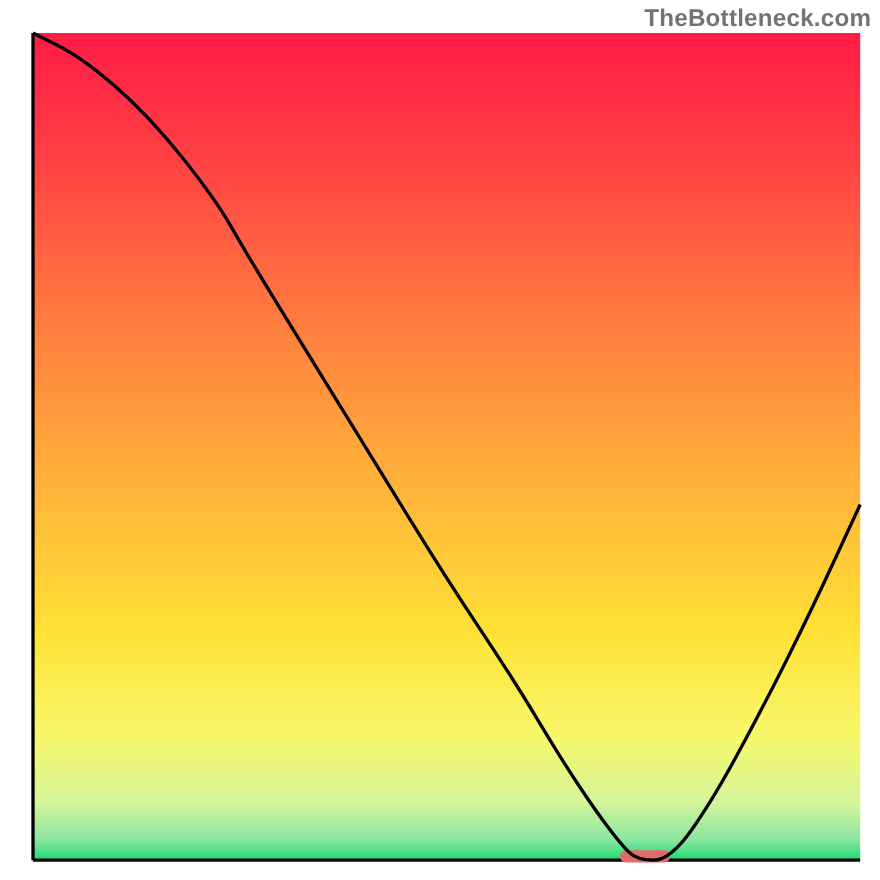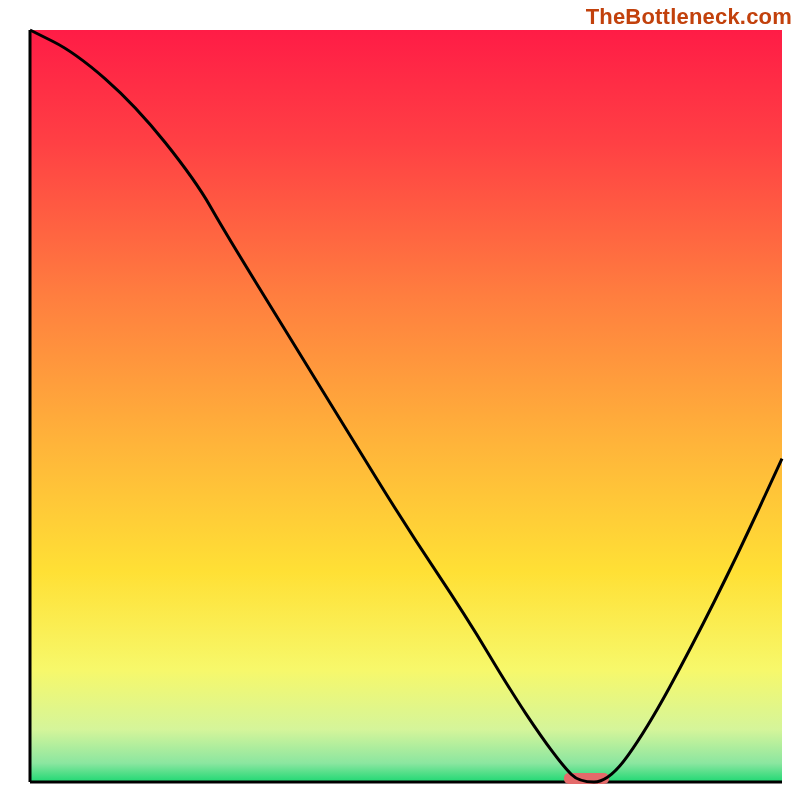--- a/index.html
+++ b/index.html
@@ -15,21 +15,21 @@
     width: 800px;
     height: 800px;
     box-sizing: border-box;
   }
   .watermark {
     position: absolute;
     top: 4px;
     right: 8px;
     font-size: 22px;
     font-weight: 600;
-    color: #c2410c;
+    color: #737373;
     letter-spacing: 0.2px;
     z-index: 50;
   }
   svg {
     position: absolute;
     top: 0;
     left: 0;
   }
 </style>
 </head>

